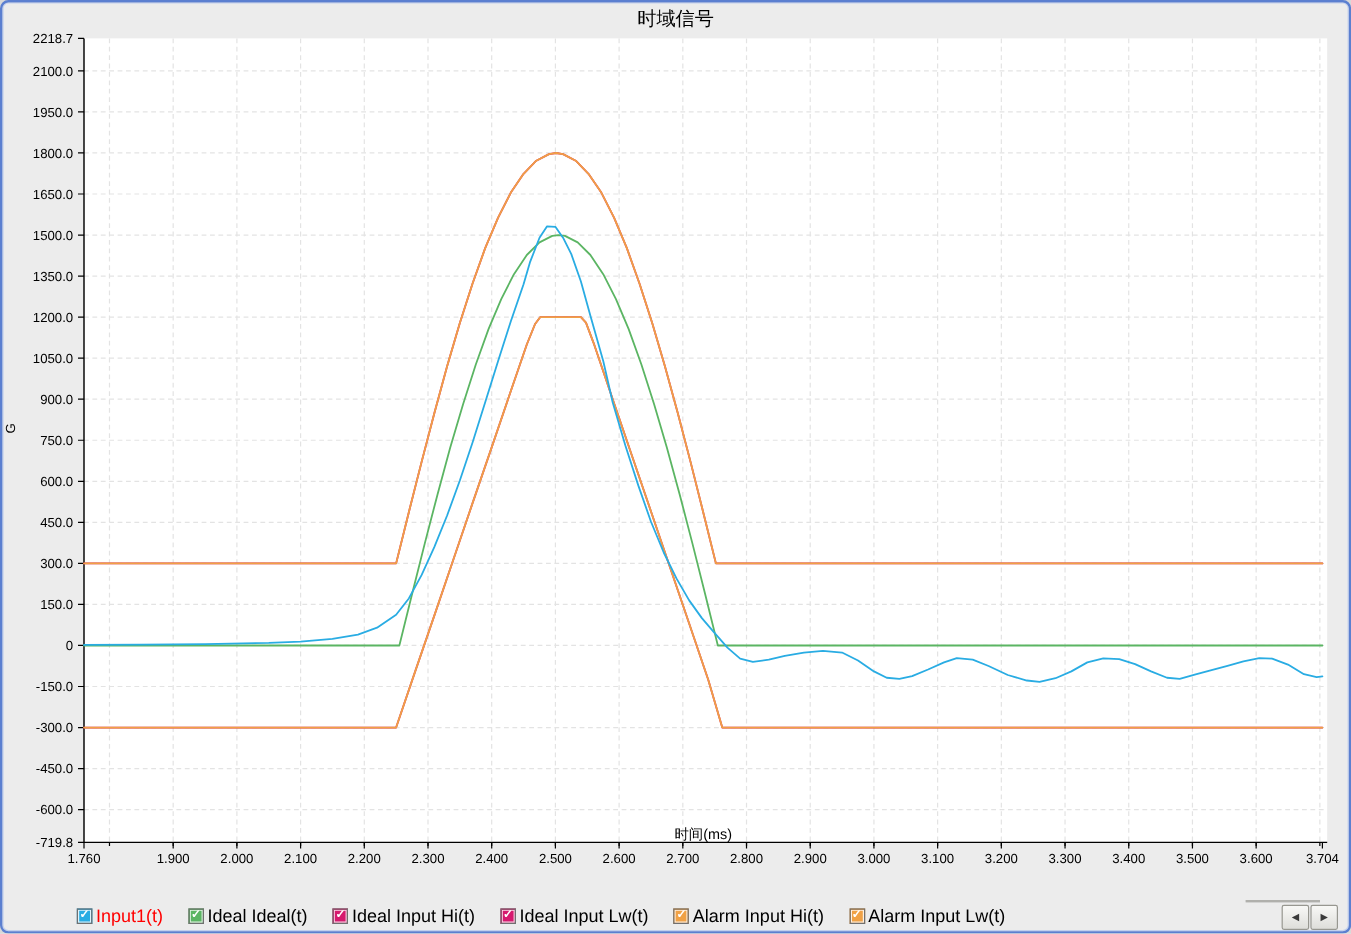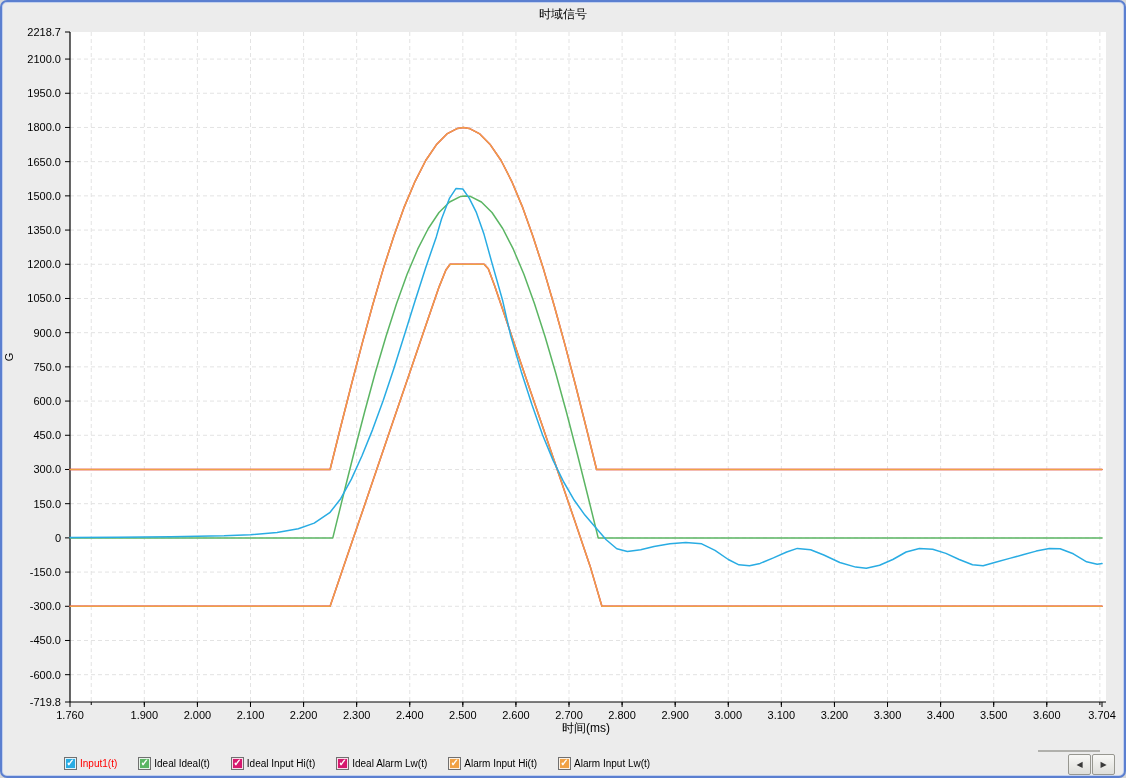--- a/index.html
+++ b/index.html
@@ -2,31 +2,31 @@
 <html><head>
 <meta charset="utf-8">
 <style>
   html,body{margin:0;padding:0;background:#d8d8d8;}
   .window{
     position:relative;width:1126px;height:778px;box-sizing:border-box;
     background:#ececec;border:2px solid #5b7fd0;border-radius:7px;
     box-shadow:inset 0 0 0 1px #c2d0ee;
     font-family:"Liberation Sans",sans-serif;color:#000;overflow:hidden;
   }
-  .chart-title{position:absolute;top:4px;left:0;width:100%;text-align:center;font-size:12px;}
+  .chart-title{position:absolute;top:4px;left:0;width:100%;text-align:center;font-size:16px;}
   .plot-svg{position:absolute;left:0;top:0;}
   .y-axis-label{position:absolute;left:3px;top:349px;font-size:11px;transform:rotate(-90deg);}
-  .x-axis-label{position:absolute;left:66px;top:718px;width:1036px;text-align:center;font-size:12px;}
+  .x-axis-label{position:absolute;left:66px;top:685px;width:1036px;text-align:center;font-size:12px;}
   .legend{position:absolute;left:62px;top:752px;display:flex;gap:21px;align-items:center;height:18px;}
   .legend-item{display:flex;align-items:center;gap:3px;cursor:default;}
   .cb{width:13px;height:13px;box-sizing:border-box;border:1px solid #707070;
       box-shadow:inset 0 0 0 1px rgba(255,255,255,.85);
       display:flex;align-items:center;justify-content:center;
       font-size:10px;font-weight:bold;color:#fff;line-height:1;}
-  .legend-label{font-size:10px;white-space:nowrap;}
+  .legend-label{font-size:15px;white-space:nowrap;}
   .pager-track{position:absolute;left:1036px;top:748px;width:62px;height:2px;background:#b0b0ac;}
   .pager-btn{
     position:absolute;top:752px;width:23px;height:21px;box-sizing:border-box;
     border:1px solid #979790;border-radius:2px;background:linear-gradient(#f8f8f6,#dededa);
     display:flex;align-items:center;justify-content:center;
     font-size:8px;color:#3a3a3a;padding:0;font-family:"DejaVu Sans",sans-serif;
   }
   #pagerLeft{left:1066px;} #pagerRight{left:1090px;}
 </style>
 </head>
@@ -209,21 +209,21 @@
       <span class="legend-item">
         <span class="cb" style="background: rgb(91, 181, 99);">✓</span>
         <span class="legend-label" style="color: rgb(0, 0, 0);">Ideal Ideal(t)</span>
       </span>
       <span class="legend-item">
         <span class="cb" style="background: rgb(214, 25, 110);">✓</span>
         <span class="legend-label" style="color: rgb(0, 0, 0); text-align: right;">Ideal Input Hi(t)</span>
       </span>
       <span class="legend-item">
         <span class="cb" style="background: rgb(214, 25, 110);">✓</span>
-        <span class="legend-label" style="color: rgb(0, 0, 0);">Ideal Alarm Lw(t)</span>
+        <span class="legend-label" style="color: rgb(0, 0, 0);">Ideal Input Lw(t)</span>
       </span>
       <span class="legend-item">
         <span class="cb" style="background: rgb(240, 161, 69);">✓</span>
         <span class="legend-label" style="color: rgb(0, 0, 0);">Alarm Input Hi(t)</span>
       </span>
       <span class="legend-item">
         <span class="cb" style="background: rgb(240, 161, 69);">✓</span>
         <span class="legend-label" style="color: rgb(0, 0, 0);">Alarm Input Lw(t)</span>
       </span>
     </div>

